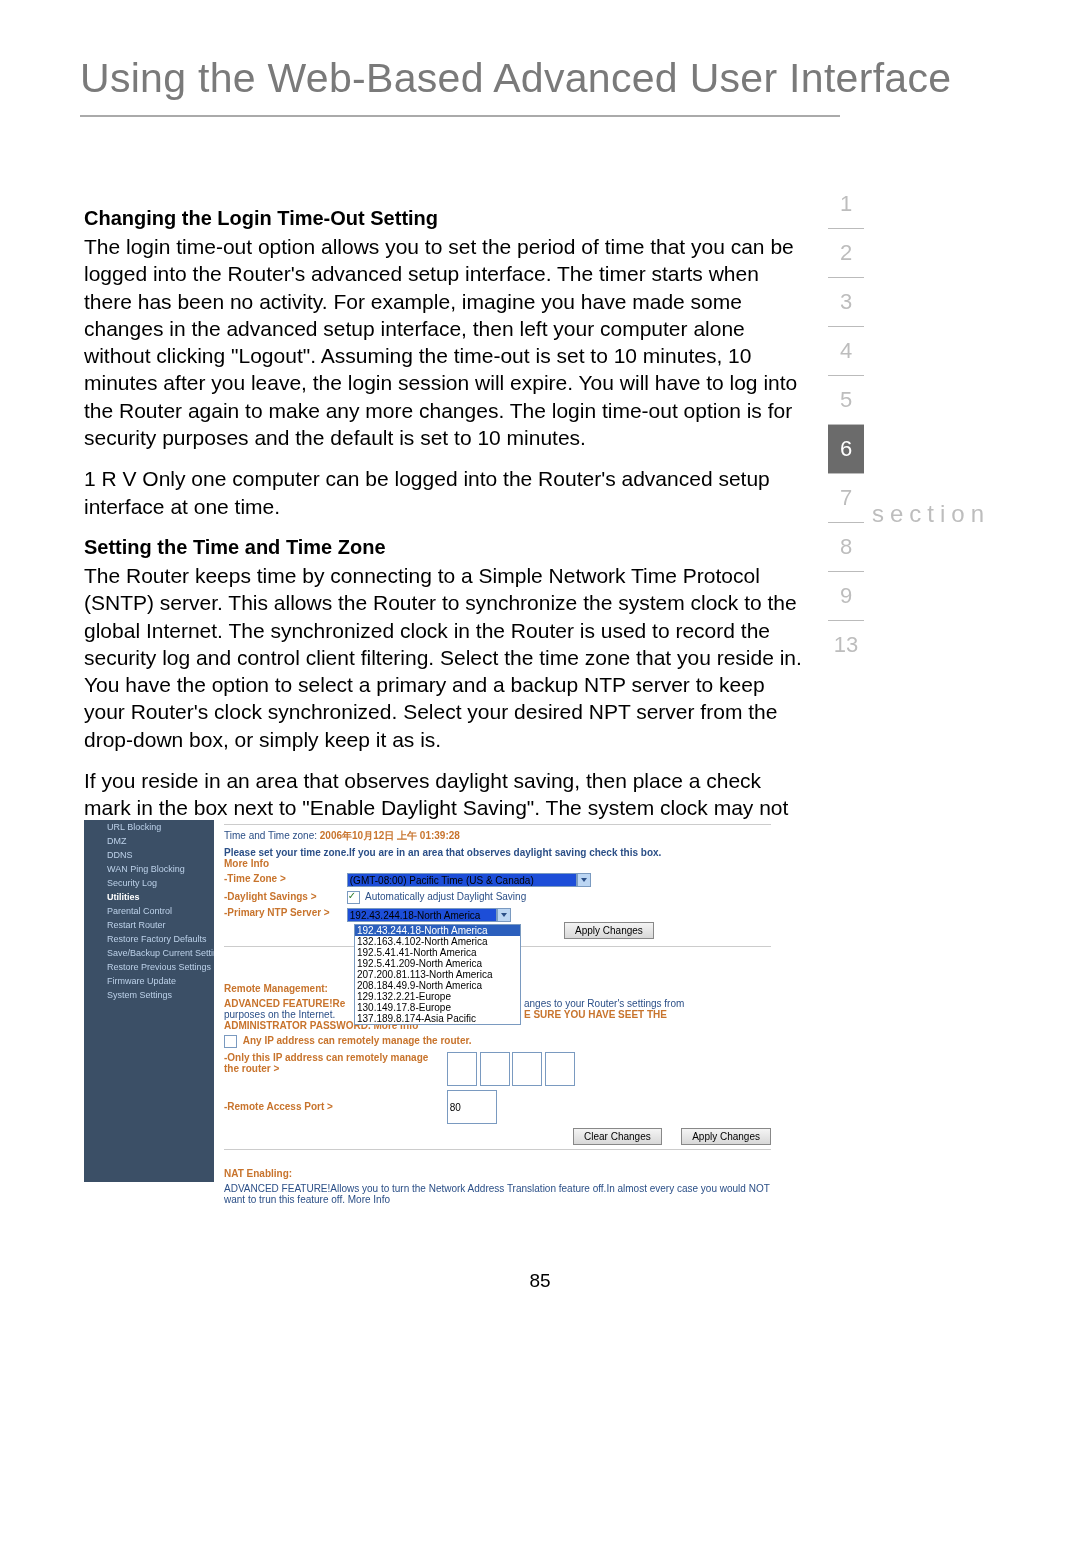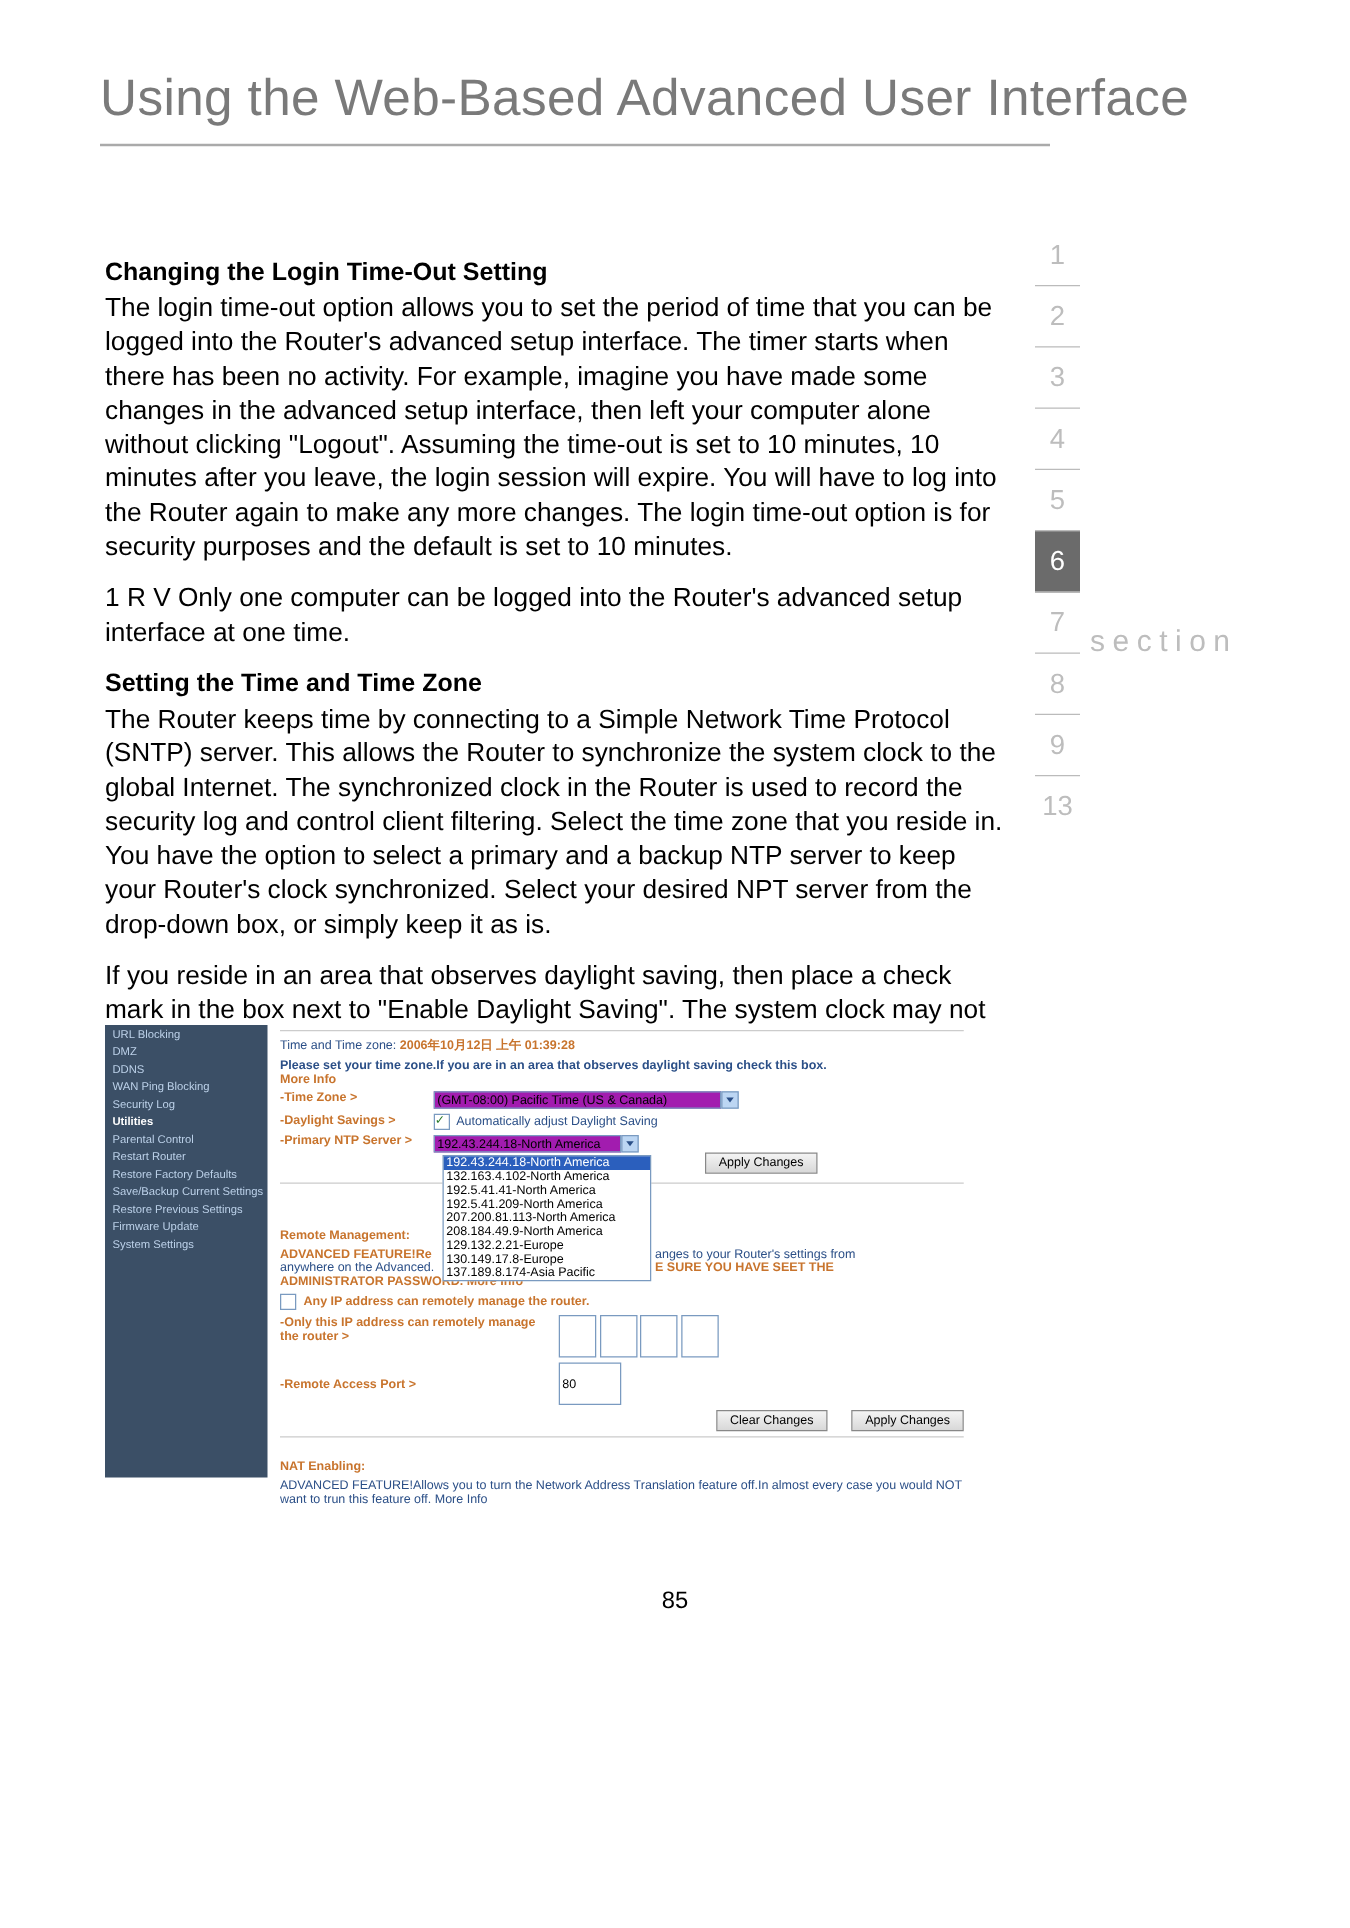--- a/index.html
+++ b/index.html
@@ -11,28 +11,28 @@
   .para{margin-bottom:14px}
   .section-tabs{position:absolute;left:828px;top:180px;width:36px}
   .tab{height:48px;display:flex;align-items:center;justify-content:center;font-size:22px;color:#bdbdbd;font-weight:300}
   .tab.sep{border-bottom:1px solid #bbb}
   .tab.current{background:#6b6b6b;color:#fff}
   .section-label{position:absolute;left:872px;top:500px;font-size:24px;color:#bdbdbd;writing-mode:sideways-right;letter-spacing:6px;font-weight:300}
   .pagenum{position:absolute;bottom:250px;left:0;width:1080px;text-align:center;font-size:19px}
   
   .ss{position:absolute;left:84px;top:820px;width:697px;height:362px;font-family:Tahoma,Arial,sans-serif;font-size:10px;color:#000;background:#fff}
   .ss-nav{position:absolute;left:0;top:0;width:130px;height:362px;background:#3b4f66}
-  .ss-nav .item{color:#bcd1e9;font-size:9px;padding:2px 6px;white-space:nowrap;overflow:hidden}
+  .ss-nav .item{color:#bcd1e9;font-size:9px;padding:2px 23px;white-space:nowrap;overflow:hidden}
   .ss-nav .item.bold{color:#fff;font-weight:bold}
   .ss-main{position:absolute;left:130px;top:0;right:0}
   .ss-row{position:relative;margin:4px 10px}
   .orange{color:#c8742d;font-weight:bold;font-size:10px}
   .blue{color:#2b4f87;font-size:10px}
   .hr2{height:1px;background:#ccc;margin:4px 10px}
-  .sel{display:inline-block;border:1px solid #7a9ac0;background:#a21caf;font-size:10px;padding:1px 2px;height:14px;line-height:12px;box-sizing:border-box;vertical-align:middle}
+  .sel{display:inline-block;border:1px solid #7a9ac0;background:#1d4ed8;font-size:10px;padding:1px 2px;height:14px;line-height:12px;box-sizing:border-box;vertical-align:middle}
   .dropbtn{display:inline-block;width:14px;height:14px;background:#bcd6f3;border:1px solid #7a9ac0;box-sizing:border-box;vertical-align:middle;position:relative}
   .dropbtn:after{content:"";position:absolute;left:3px;top:4px;border-left:3px solid transparent;border-right:3px solid transparent;border-top:4px solid #2b4f87}
   .cb{display:inline-block;width:11px;height:11px;border:1px solid #7a9ac0;background:#fff;vertical-align:middle;margin-right:3px;position:relative}
   .cb.checked:after{content:"✓";position:absolute;left:0;top:-2px;font-size:10px;color:#2a7a2a}
   .btn{display:inline-block;border:1px solid #888;background:linear-gradient(#f4f4f4,#d8d8d8);font-size:10px;padding:2px 10px}
   .listopen{position:absolute;border:1px solid #7a9ac0;background:#fff;font-size:10px;z-index:5}
   .listopen div{padding:0 2px;white-space:nowrap}
   .listopen .hl{background:#2b5fbd;color:#fff}
   input.txt{border:1px solid #7a9ac0;font-size:10px;height:14px;padding:16px 2px;box-sizing:border-box;vertical-align:middle}
   .lbl{display:inline-block;width:120px;vertical-align:top}
@@ -120,21 +120,21 @@
           </div>
       <span class="btn" style="position:absolute;left:340px;top:14px">Apply Changes</span>
     </div>
     <div class="hr2" style="margin-top:20px"></div>
     <div class="ss-row" style="margin-top:36px">
       <span class="orange">Remote Management:</span>
     </div>
     <div class="ss-row">
       <span class="orange" style="font-weight:bold">ADVANCED FEATURE!Re</span>
       <span style="position:absolute;left:300px" class="blue">anges to your Router's settings from</span><br>
-      <span class="blue">anywhere on the Advanced.</span>
+      <span class="blue">purposes on the Internet.</span>
       <span style="position:absolute;left:300px" class="orange">E SURE YOU HAVE SEET THE</span><br>
       <span class="orange">ADMINISTRATOR PASSWORD.</span>
       <span class="orange">More Info</span>
     </div>
     <div class="ss-row">
       <span class="cb"></span>
       <span class="orange">Any IP address can remotely manage the router.</span>
     </div>
     <div class="ss-row">
       <span class="orange" style="display:inline-block;width:220px;line-height:11px">-Only this IP address can remotely manage the router &gt;</span>

